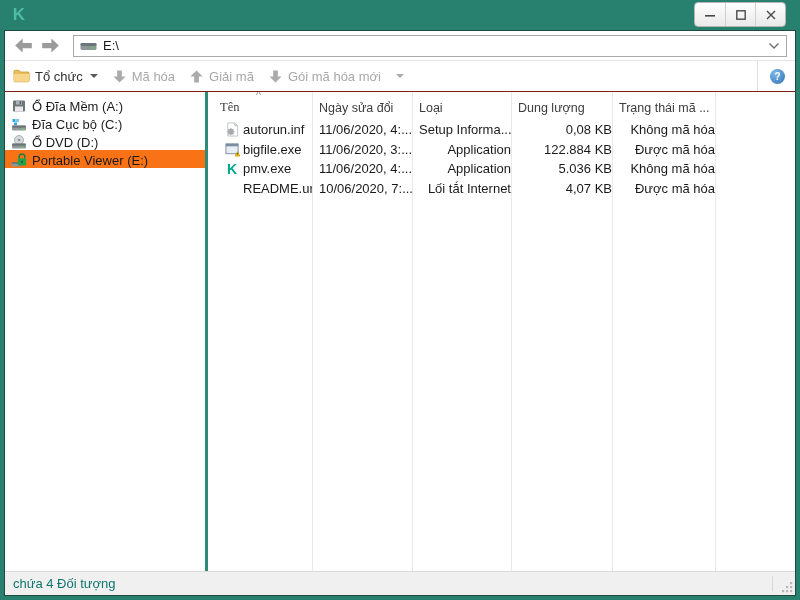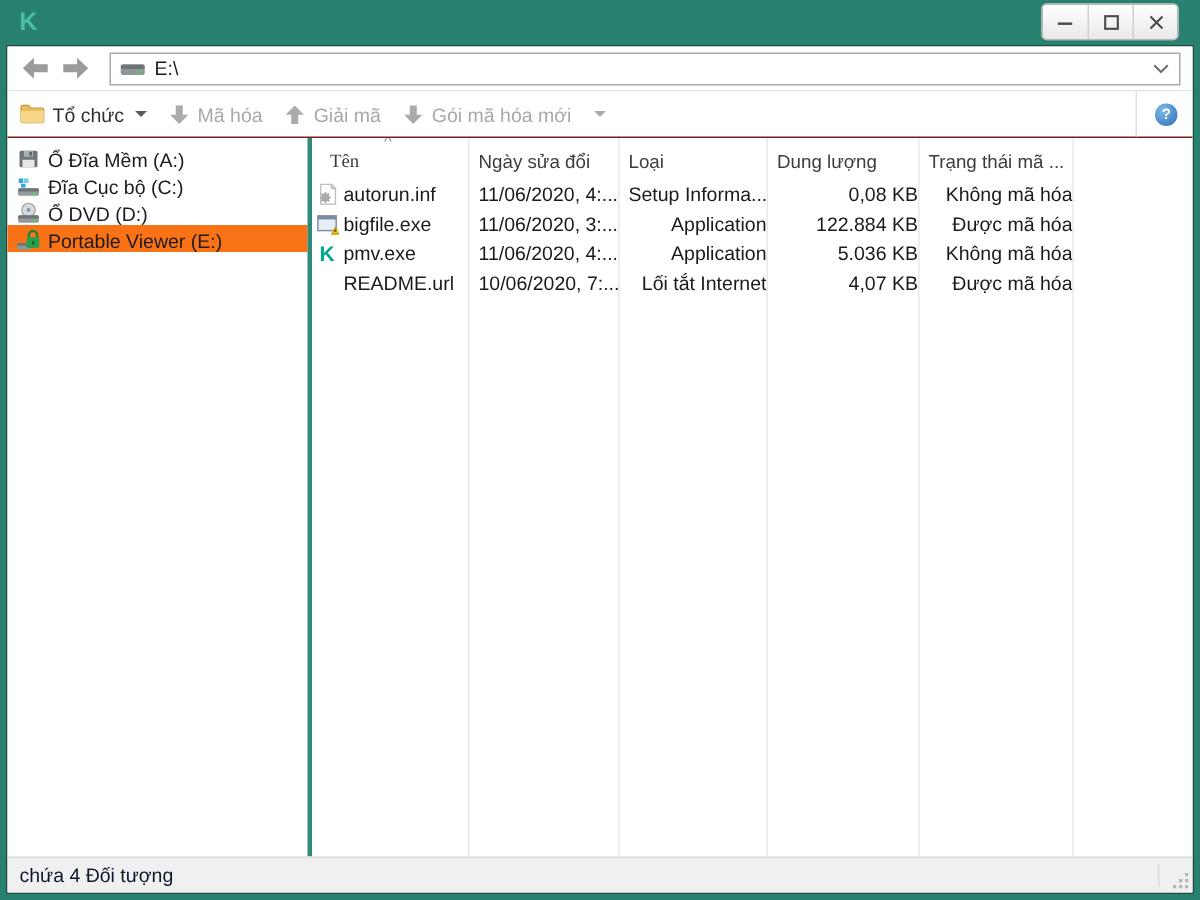--- a/index.html
+++ b/index.html
@@ -56,28 +56,28 @@
   .fl-header { position:relative; height:26px; display:grid;
                grid-template-columns:104px 100px 99px 101px 103px 1fr;
                align-items:end; font-size:12.5px; color:#3c3c3c; padding-bottom:3px; }
   .fl-header .h { white-space:nowrap; overflow:hidden; }
   .h-name { padding-left:12px;font-family:Liberation Serif, serif; }
   .h-cell { padding-left:7px; }
   .sort-chevron { position:absolute; top:-3px; left:48px; color:#8f8f8f; font-size:11px; }
   .fl-rows { padding-top:2px; }
   .fl-row { height:19.5px; display:grid; grid-template-columns:104px 100px 99px 101px 103px 1fr;
             align-items:center; font-size:13px; color:#1a1a1a; }
-  .c-name { display:flex; align-items:center; gap:3px; padding-left:2px; white-space:nowrap; overflow:hidden; }
+  .c-name { display:flex; align-items:center; gap:3px; padding-left:16px; white-space:nowrap; overflow:hidden; }
   .c { padding-left:7px; white-space:nowrap; overflow:hidden;text-align:right; }
   .file-ic { width:16px; height:16px; flex:0 0 auto; display:flex; align-items:center; justify-content:center; }
   .k-letter { color:#00A88E; font-weight:bold; font-size:14px; line-height:16px; }
 
   
   .statusbar { height:24px; flex:0 0 auto; background:#f0f0f0; border-top:1px solid #d9d9d9;
-               display:flex; align-items:center; padding-left:8px; font-size:13px; color:#0f172a;
+               display:flex; align-items:center; padding-left:8px; font-size:13px; color:#0f766e;
                position:relative; }
   .sb-div { position:absolute; right:22px; top:4px; bottom:4px; width:1px; background:#d9d9d9; }
   .grip { position:absolute; right:2px; bottom:2px; }
 </style>
 </head>
 <body>
 
 <div class="window">
 
   <div class="titlebar">

